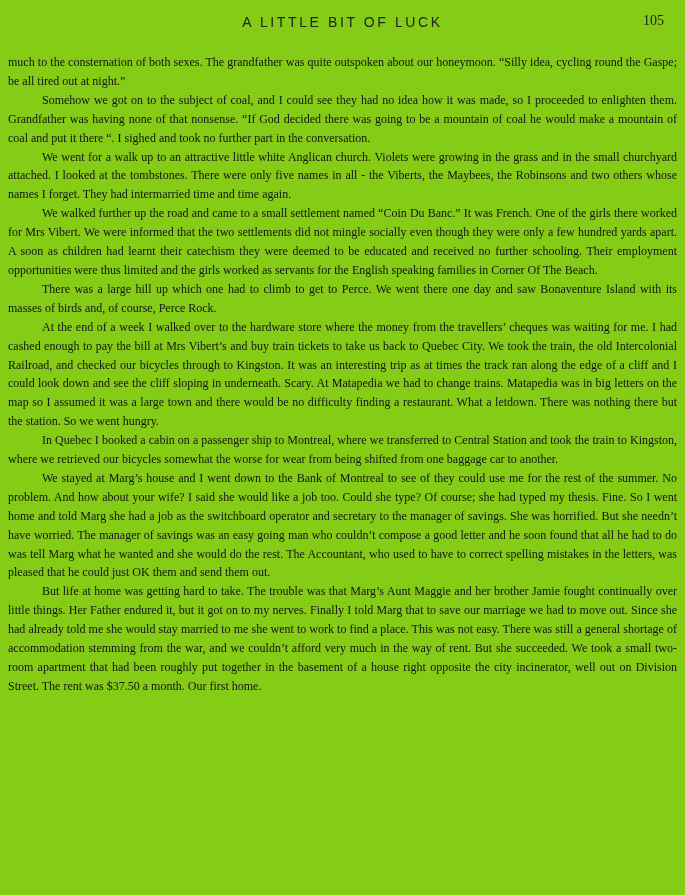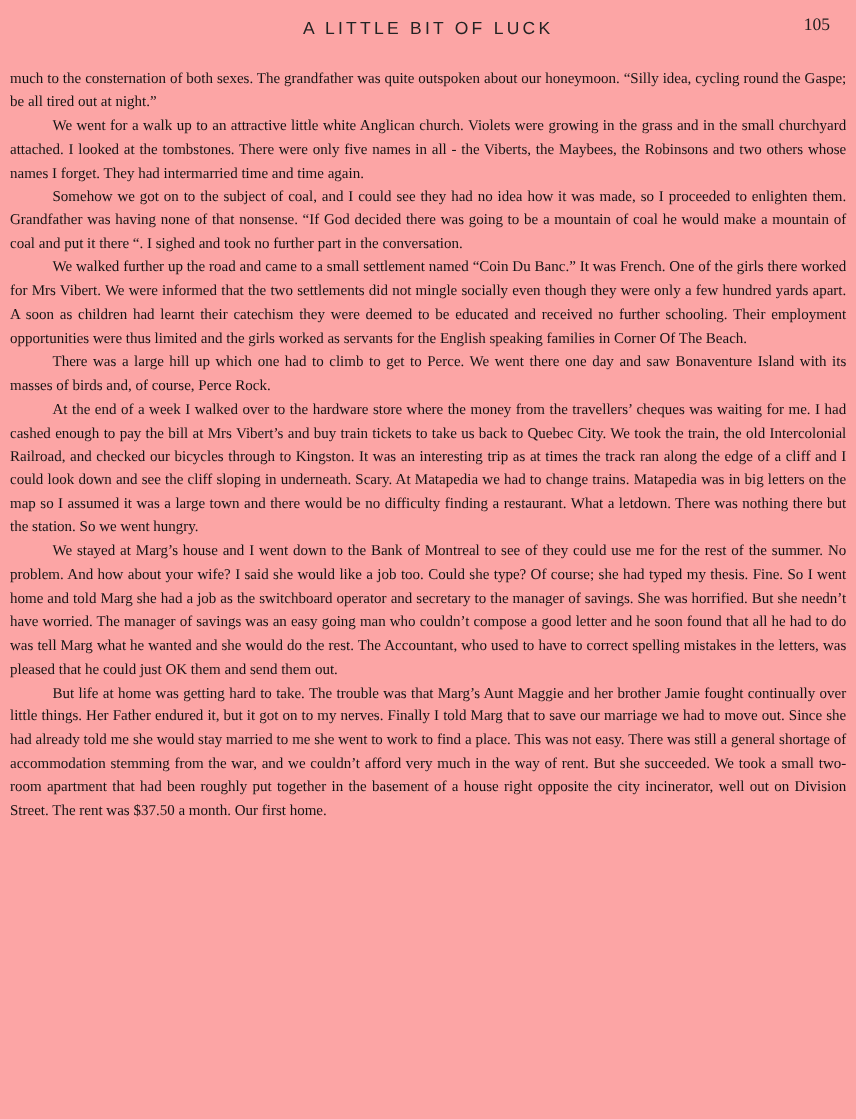--- a/index.html
+++ b/index.html
@@ -5,21 +5,21 @@
   html, body {
     margin: 0;
     padding: 0;
     background: #ffffff;
   }
   .page {
     position: relative;
     width: 685px;
     height: 895px;
     box-sizing: border-box;
-    background: #fca5a5;
+    background: #84cc16;
     color: #161616;
     padding: 12px 8px 8px 8px;
     overflow: hidden;
     font-family: "Liberation Serif", "DejaVu Serif", serif;
   }
   .running-header {
     position: relative;
     height: 18px;
     margin-top: 2px;
     margin-bottom: 21px;
@@ -62,22 +62,23 @@
 
 <div class="page">
 
   <div class="running-header">
     <div class="running-title">A LITTLE BIT OF LUCK</div>
     <div class="page-number">105</div>
   </div>
 
   <div class="body-text">
     <p class="first">much to the consternation of both sexes. The grandfather was quite outspoken about our honeymoon. “Silly idea, cycling round the Gaspe; be all tired out at night.”</p>
+    <p>Somehow we got on to the subject of coal, and I could see they had no idea how it was made, so I proceeded to enlighten them. Grandfather was having none of that nonsense. “If God decided there was going to be a mountain of coal he would make a mountain of coal and put it there “. I sighed and took no further part in the conversation.</p>
     <p>We went for a walk up to an attractive little white Anglican church. Violets were growing in the grass and in the small churchyard attached. I looked at the tombstones. There were only five names in all - the Viberts, the Maybees, the Robinsons and two others whose names I forget. They had intermarried time and time again.</p>
-    <p>Somehow we got on to the subject of coal, and I could see they had no idea how it was made, so I proceeded to enlighten them. Grandfather was having none of that nonsense. “If God decided there was going to be a mountain of coal he would make a mountain of coal and put it there “. I sighed and took no further part in the conversation.</p>
     <p>We walked further up the road and came to a small settlement named “Coin Du Banc.” It was French. One of the girls there worked for Mrs Vibert. We were informed that the two settlements did not mingle socially even though they were only a few hundred yards apart. A soon as children had learnt their catechism they were deemed to be educated and received no further schooling. Their employment opportunities were thus limited and the girls worked as servants for the English speaking families in Corner Of The Beach.</p>
     <p>There was a large hill up which one had to climb to get to Perce. We went there one day and saw Bonaventure Island with its masses of birds and, of course, Perce Rock.</p>
     <p>At the end of a week I walked over to the hardware store where the money from the travellers’ cheques was waiting for me. I had cashed enough to pay the bill at Mrs Vibert’s and buy train tickets to take us back to Quebec City. We took the train, the old Intercolonial Railroad, and checked our bicycles through to Kingston. It was an interesting trip as at times the track ran along the edge of a cliff and I could look down and see the cliff sloping in underneath. Scary. At Matapedia we had to change trains. Matapedia was in big letters on the map so I assumed it was a large town and there would be no difficulty finding a restaurant. What a letdown. There was nothing there but the station. So we went hungry.</p>
+    <p>In Quebec I booked a cabin on a passenger ship to Montreal, where we transferred to Central Station and took the train to Kingston, where we retrieved our bicycles somewhat the worse for wear from being shifted from one baggage car to another.</p>
     <p>We stayed at Marg’s house and I went down to the Bank of Montreal to see of they could use me for the rest of the summer. No problem. And how about your wife? I said she would like a job too. Could she type? Of course; she had typed my thesis. Fine. So I went home and told Marg she had a job as the switchboard operator and secretary to the manager of savings. She was horrified. But she needn’t have worried. The manager of savings was an easy going man who couldn’t compose a good letter and he soon found that all he had to do was tell Marg what he wanted and she would do the rest. The Accountant, who used to have to correct spelling mistakes in the letters, was pleased that he could just OK them and send them out.</p>
     <p>But life at home was getting hard to take. The trouble was that Marg’s Aunt Maggie and her brother Jamie fought continually over little things. Her Father endured it, but it got on to my nerves. Finally I told Marg that to save our marriage we had to move out. Since she had already told me she would stay married to me she went to work to find a place. This was not easy. There was still a general shortage of accommodation stemming from the war, and we couldn’t afford very much in the way of rent. But she succeeded. We took a small two-room apartment that had been roughly put together in the basement of a house right opposite the city incinerator, well out on Division Street. The rent was $37.50 a month. Our first home.</p>
   </div>
 
 </div>
 
 </body></html>

